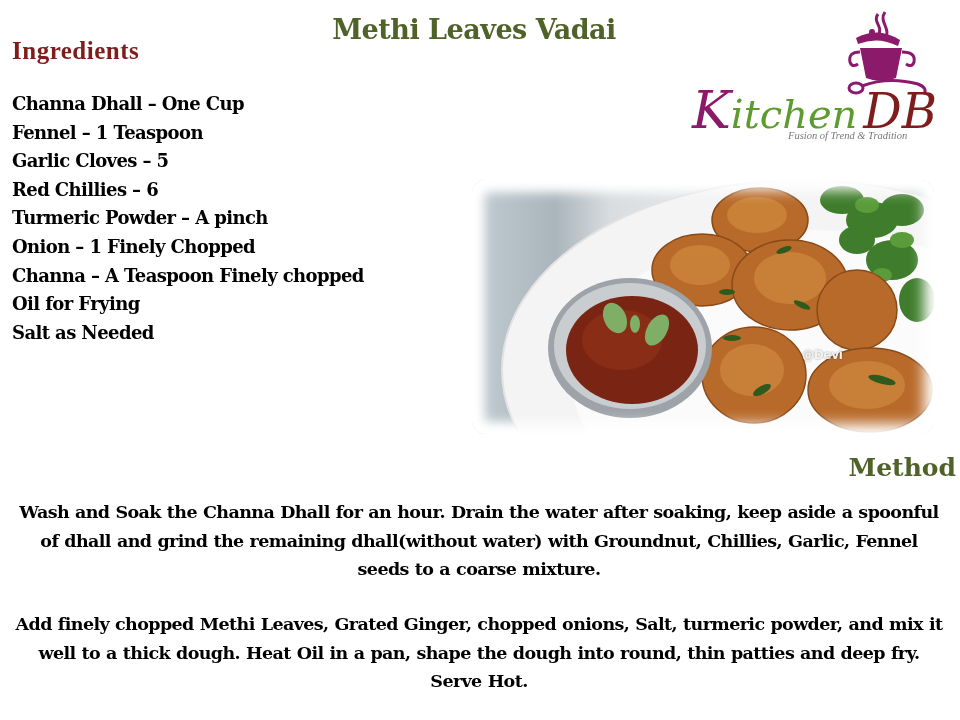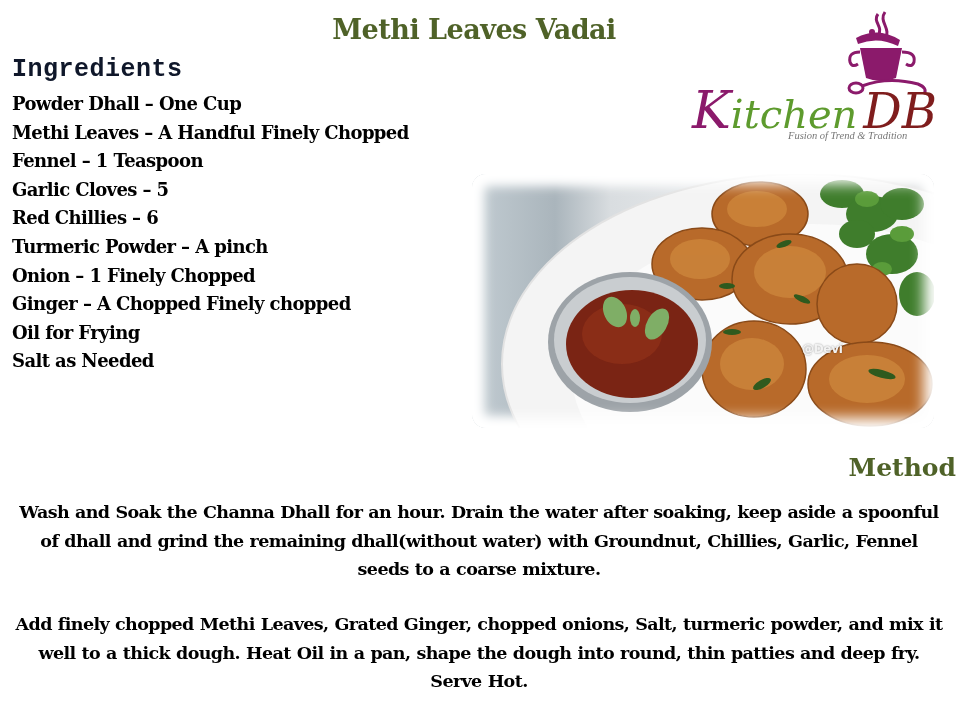--- a/index.html
+++ b/index.html
@@ -5,23 +5,23 @@
   * { margin: 0; padding: 0; box-sizing: border-box; }
   html, body { width: 960px; height: 720px; background: #ffffff; overflow: hidden; }
   body { position: relative; font-family: "DejaVu Serif", "Liberation Serif", serif; color: #000; }
 
   .title {
     position: absolute; left: 0; top: 14px; width: 948px; text-align: center;
     font-family: "DejaVu Serif", serif; font-weight: bold; font-size: 27px;
     color: #4f6228; letter-spacing: -0.5px;
   }
   .ing-heading {
-    position: absolute; left: 12px; top: 55px;
-    font-family: Liberation Mono, monospace; font-weight: bold; font-size: 25px;
-    color: #0f172a; letter-spacing: 0.5px;
+    position: absolute; left: 12px; top: 37px;
+    font-family: Liberation Serif, serif; font-weight: bold; font-size: 25px;
+    color: #7f1d1d; letter-spacing: 0.5px;
   }
   .ing-list {
     position: absolute; left: 12px; top: 90px; list-style: none;
   }
   .ing-list li {
     font-family: "DejaVu Serif", serif; font-weight: bold; font-size: 18px;
     line-height: 28.6px; letter-spacing: -0.6px; white-space: nowrap;
   }
 
   
@@ -34,21 +34,21 @@
   .logo-itchen { color: #5e9b2e; font-size: 40px; }
   .logo-db { color: #7f1d1d; font-size: 48px; margin-left: 6px; }
   .logo-tag {
     position: absolute; left: 100px; top: 122px; white-space: nowrap;
     font-family: Liberation Serif, serif; font-style: italic; font-size: 10.5px; color: #777;
   }
   .logo-pot { position: absolute; left: 150px; top: 0; }
 
   
   .photo {
-    position: absolute; left: 472px; top: 174px; width: 462px; height: 254px;
+    position: absolute; left: 472px; top: 180px; width: 462px; height: 254px;
     border-radius: 14px; overflow: hidden;
     background: linear-gradient(90deg, #c2ccd2 0%, #aab5bc 18%, #d9dde0 30%, #eceef0 60%, #d0d4d6 100%);
     box-shadow: 0 0 12px 8px #ffffff inset;
     text-decoration: underline;
   }
   .photo svg { position: absolute; left: 0; top: 0; }
   .watermark {
     position: absolute; left: 330px; top: 168px;
     font-family: "DejaVu Sans", sans-serif; font-weight: bold; font-size: 12px; color: #f2f2f2;
     text-shadow: 0 0 2px rgba(0,0,0,0.4); letter-spacing: -0.3px;
@@ -71,28 +71,27 @@
   .p1 { top: 498px; }
   .p2 { top: 610px; }
 </style>
 </head>
 <body>
 
 <div class="title">Methi Leaves Vadai</div>
 
 <div class="ing-heading">Ingredients</div>
 <ul class="ing-list">
-  <li>Powder Dhall – One Cup</li>
-  <li>Methi Leaves – A Handful Finely Chopped</li>
+  <li>Channa Dhall – One Cup</li>
   <li>Fennel – 1 Teaspoon</li>
   <li>Garlic Cloves – 5</li>
   <li>Red Chillies – 6</li>
   <li>Turmeric Powder – A pinch</li>
   <li>Onion – 1 Finely Chopped</li>
-  <li>Ginger – A Chopped Finely chopped</li>
+  <li>Channa – A Teaspoon Finely chopped</li>
   <li>Oil for Frying</li>
   <li>Salt as Needed</li>
 </ul>
 
 <div class="logo">
   <svg class="logo-pot" width="95" height="90" viewBox="0 0 95 90">
 
     <path d="M40 6 C34 14, 46 18, 40 28" stroke="#8b1a6b" stroke-width="3" fill="none"></path>
     <path d="M47 4 C40 14, 54 20, 47 32" stroke="#8b1a6b" stroke-width="3" fill="none"></path>
 

